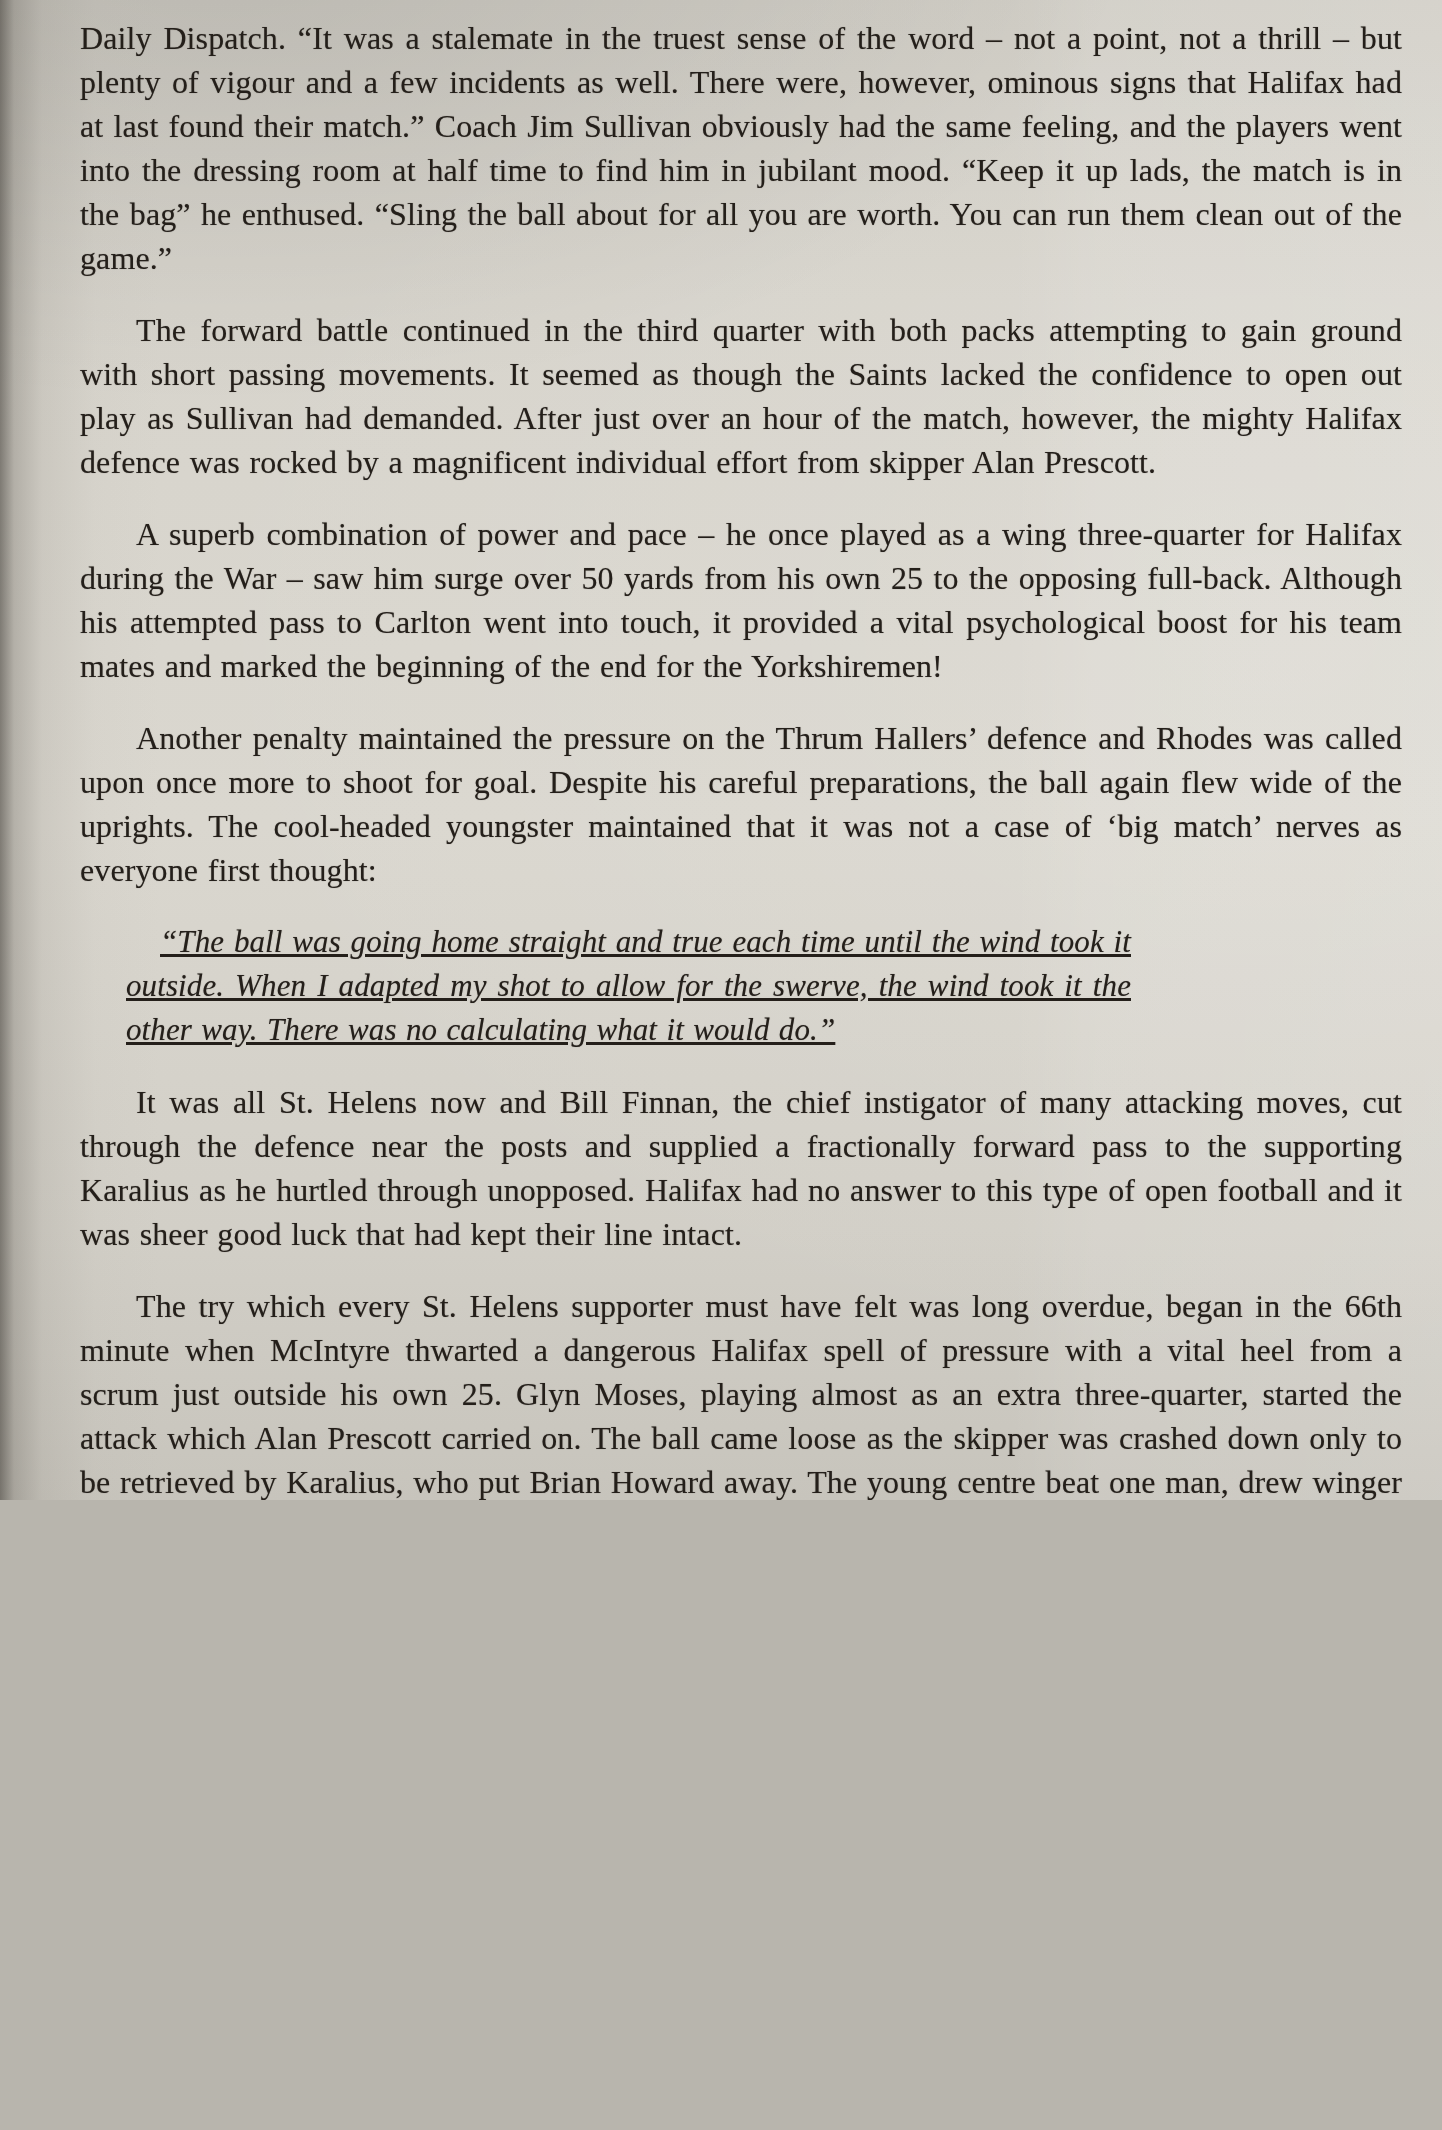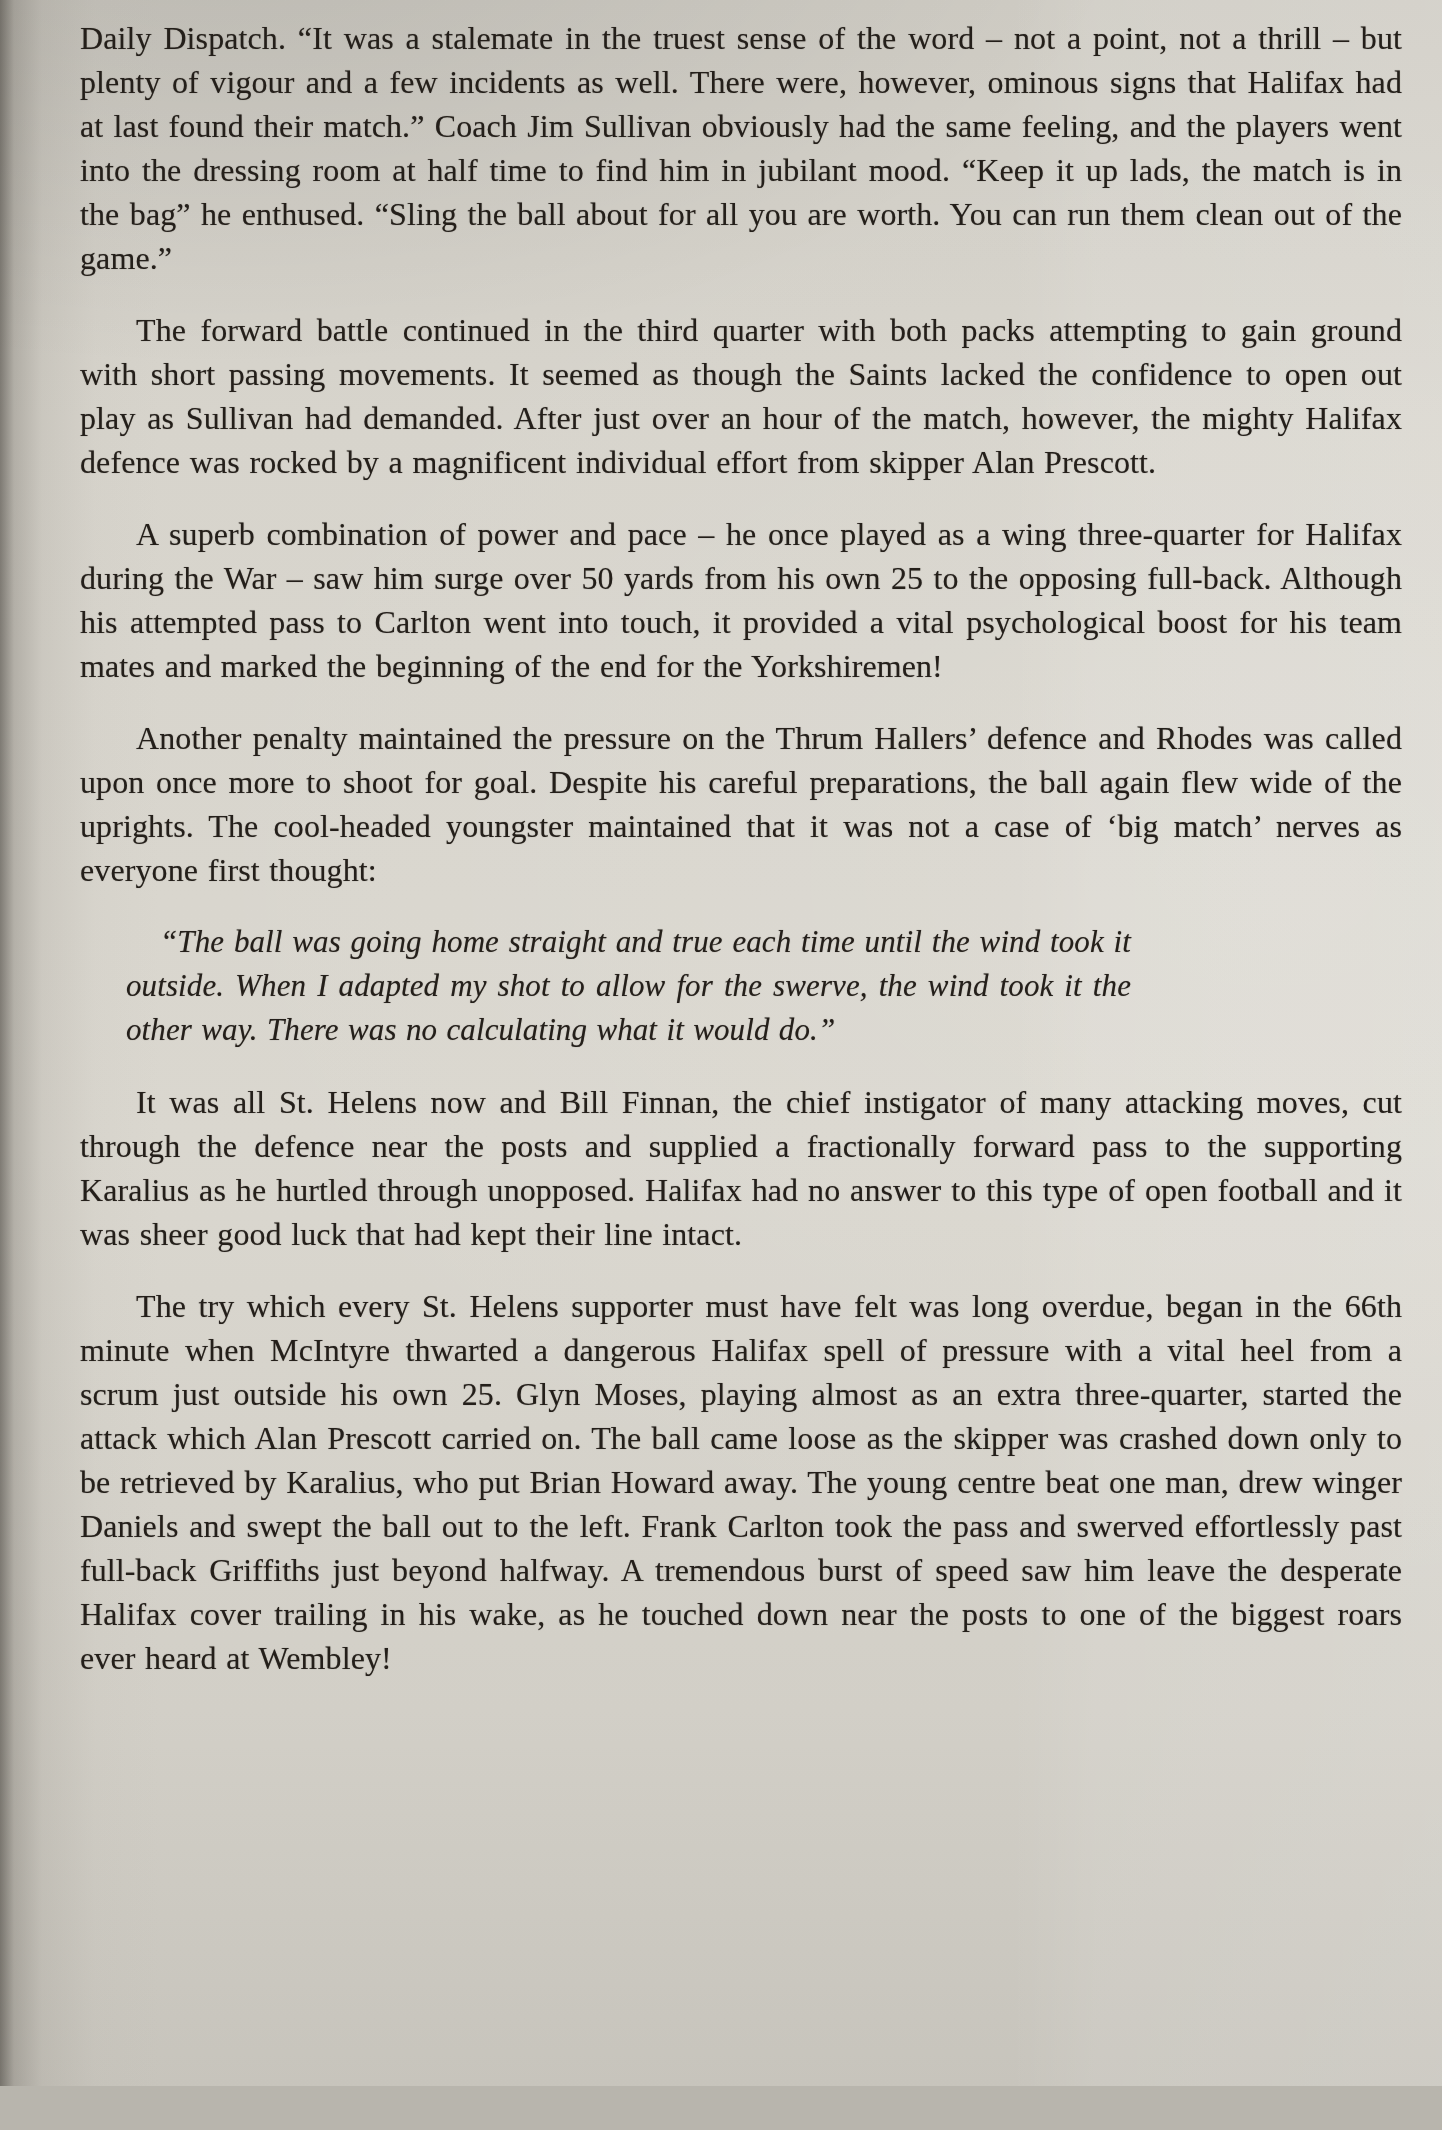--- a/index.html
+++ b/index.html
@@ -1,20 +1,20 @@
 <!DOCTYPE html>
 <html><head>
 <meta charset="utf-8">
 <style>
   html, body { margin: 0; padding: 0; background: #b8b5ad; }
 
   .page {
     position: relative;
     width: 1442px;
-    height: 2086px;
+    height: 1500px;
     overflow: hidden;
     
     background:
       linear-gradient(90deg, rgba(52,48,42,.55) 0px, rgba(92,87,79,.30) 14px, rgba(135,130,121,.16) 42px, rgba(175,170,161,.06) 95px, rgba(0,0,0,0) 160px),
       linear-gradient(90deg, rgba(0,0,0,0) 0%, rgba(0,0,0,0) 70%, rgba(255,255,255,.09) 76%, rgba(255,255,255,.13) 100%),
       radial-gradient(1500px 800px at 15% -6%, rgba(0,0,0,.10), rgba(0,0,0,0) 62%),
       radial-gradient(1900px 1300px at 88% 42%, rgba(255,255,255,.10), rgba(0,0,0,0) 60%),
       linear-gradient(180deg, #cfccc4 0%, #d7d4cc 20%, #dad7cf 55%, #d2cfc7 82%, #c7c4bc 100%);
   }
 
@@ -38,20 +38,21 @@
   }
   .para.continuation { text-indent: 0; }
 
   .pull-quote {
     margin: 0 0 28px 46px;
     width: 1005px;
     font-style: italic;
     font-size: 31px;
     text-indent: 34px;
     text-align: justify;
+    text-decoration: underline;
   }
 </style>
 </head>
 <body>
 
 <main class="page">
   <article class="text-block">
     <p class="para continuation">Daily Dispatch. “It was a stalemate in the truest sense of the word – not a point, not a thrill – but plenty of vigour and a few incidents as well. There were, however, ominous signs that Halifax had at last found their match.” Coach Jim Sullivan obviously had the same feeling, and the players went into the dressing room at half time to find him in jubilant mood. “Keep it up lads, the match is in the bag” he enthused. “Sling the ball about for all you are worth. You can run them clean out of the game.”</p>
 
     <p class="para">The forward battle continued in the third quarter with both packs attempting to gain ground with short passing movements. It seemed as though the Saints lacked the confidence to open out play as Sullivan had demanded. After just over an hour of the match, however, the mighty Halifax defence was rocked by a magnificent individual effort from skipper Alan Prescott.</p>

